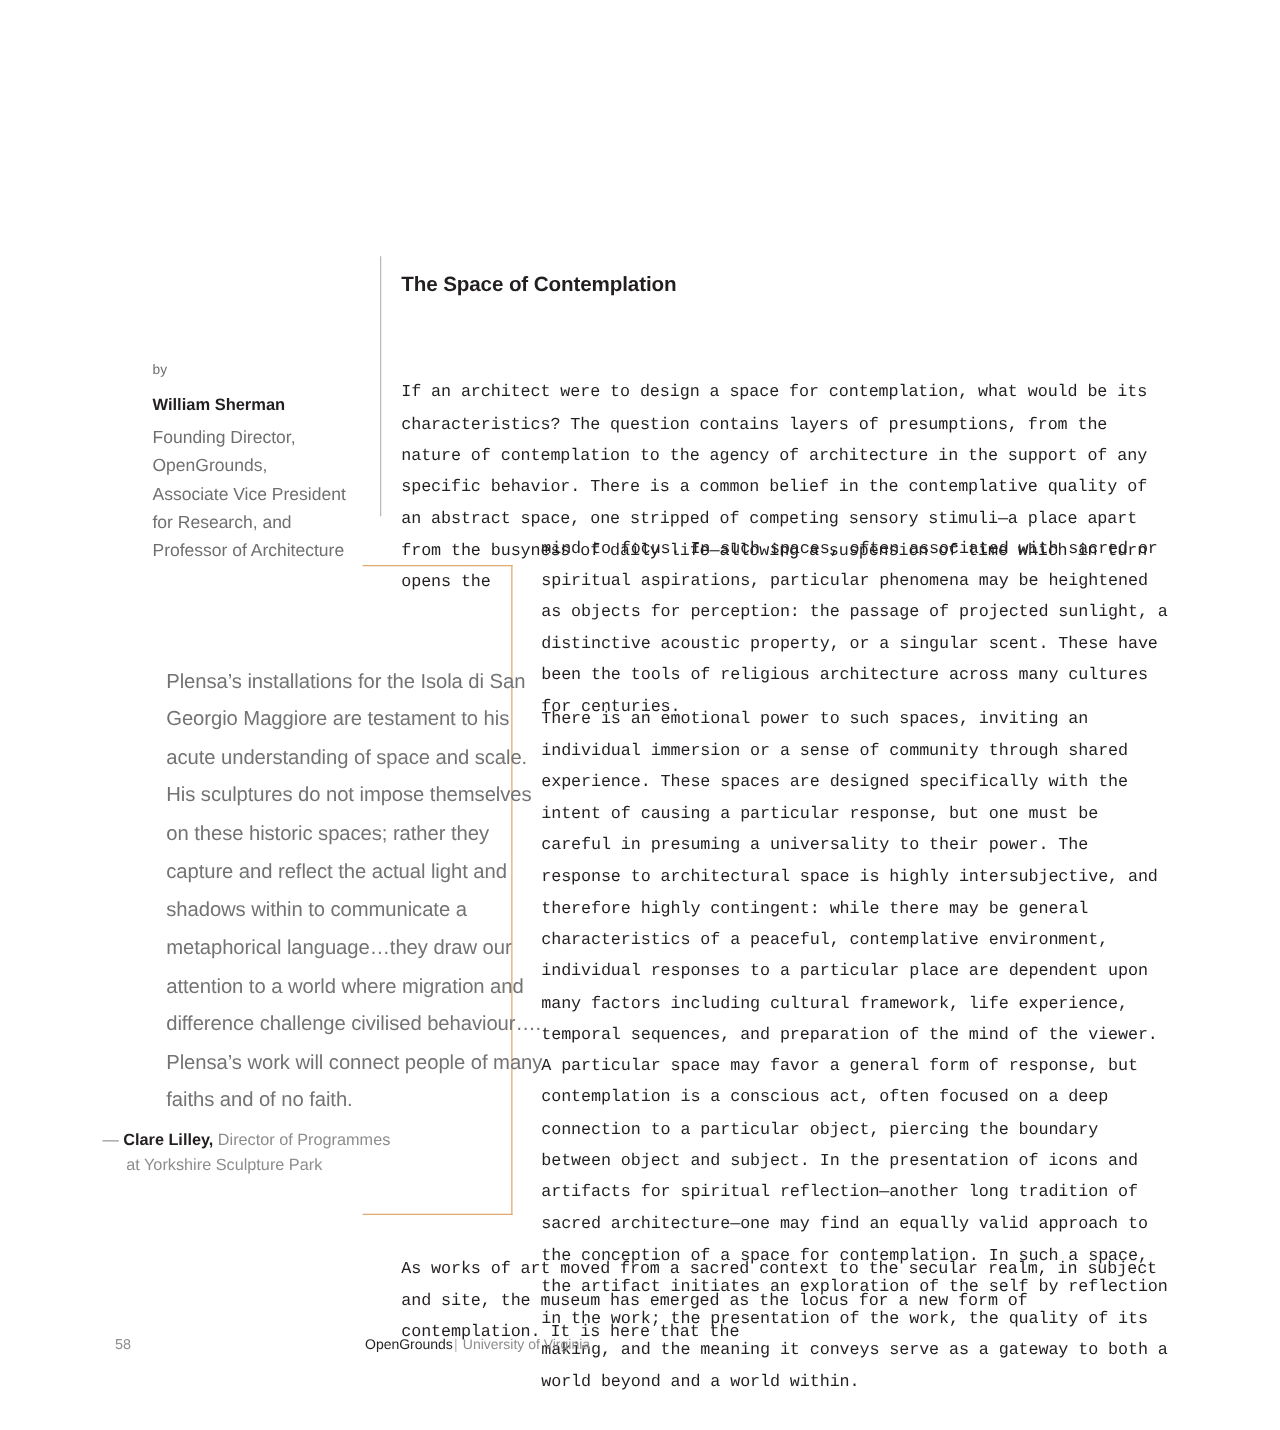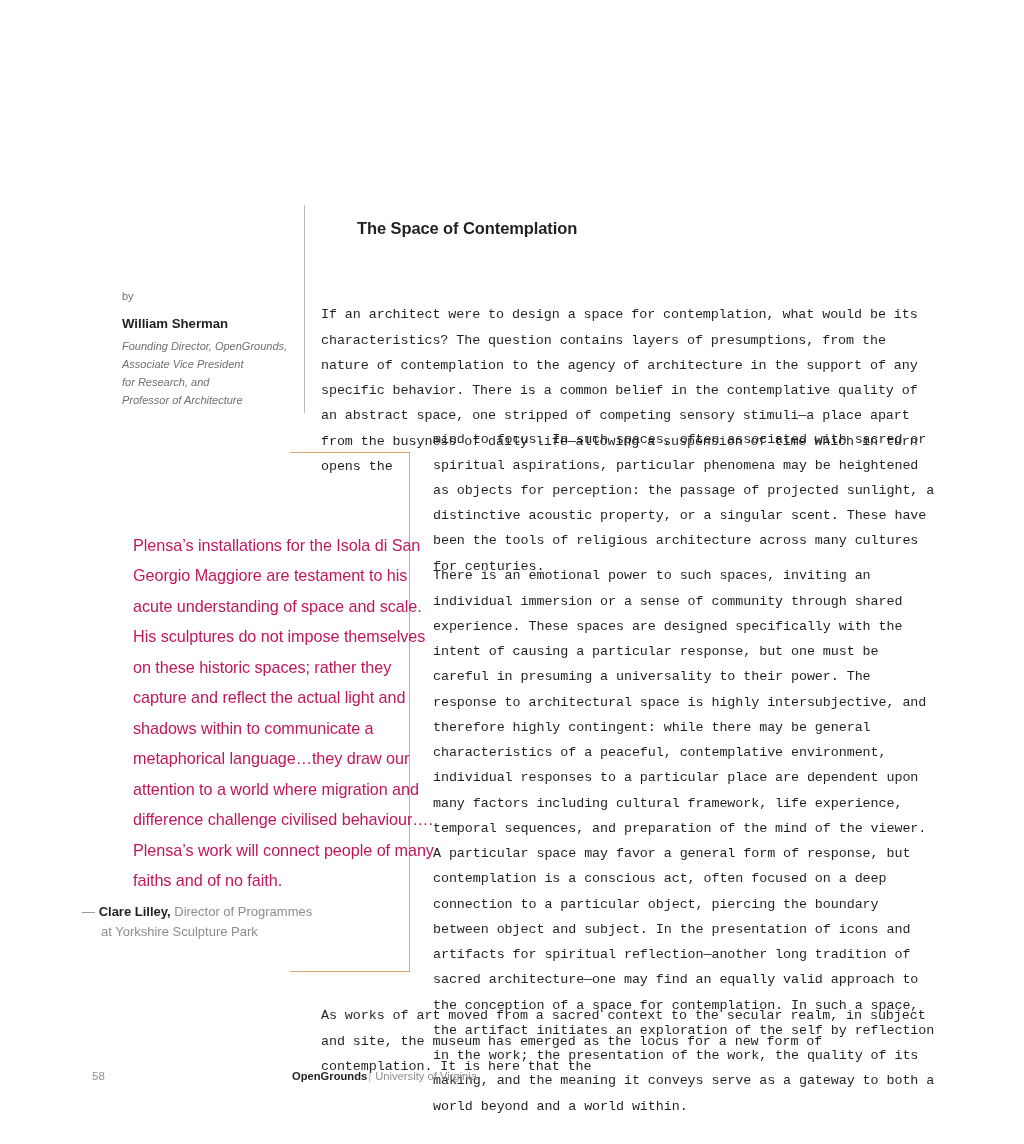--- a/index.html
+++ b/index.html
@@ -25,21 +25,20 @@
   #article-title {
     position: absolute;
     left: 321px;
     top: 207px;
     width: 620px;
     font-size: 16.5px;
     font-weight: bold;
     letter-spacing: -0.1px;
     color: #231f20;
     line-height: 1.25;
-    margin-left: 36px;
   }
 
   
   #title-rule {
     position: absolute;
     left: 304px;
     top: 205px;
     width: 1px;
     height: 208px;
     background: #b9b9b9;
@@ -61,22 +60,21 @@
     margin-bottom: 9px;
   }
   #byline .author-name {
     font-size: 13.2px;
     font-weight: bold;
     color: #231f20;
     display: block;
     margin-bottom: 3px;
   }
   #byline .author-title {
-    font-size: 11px;
-    font-style: italic;
+    font-size: 14px;
     color: #6f6f6f;
     display: block;
     line-height: 1.62;
   }
 
   
   #pullquote-box {
     position: absolute;
     left: 290px;
     top: 452px;
@@ -90,21 +88,21 @@
     pointer-events: none;
   }
 
   #pullquote {
     position: absolute;
     left: 93px;
     top: 498px;
     width: 310px;
     font-size: 16.2px;
     line-height: 1.88;
-    color: #be185d;
+    color: #737373;
     letter-spacing: -0.05px;
     margin-top: 32px;
   }
 
   #quote-attrib {
     position: absolute;
     left: 82px;
     top: 902px;
     width: 330px;
     font-size: 13px;
@@ -172,21 +170,21 @@
   }
   #footer-brand {
     position: absolute;
     left: 292px;
     top: 0;
     font-size: 11.2px;
     color: #8d8d8d;
     white-space: nowrap;
   }
   #footer-brand .brand-strong {
-    font-weight: bold;
+    font-weight: normal;
     color: #231f20;
   }
   #footer-brand .brand-sep {
     color: #b5b5b5;
     padding: 0 1px;
   }
 </style>
 </head>
 <body>
 

